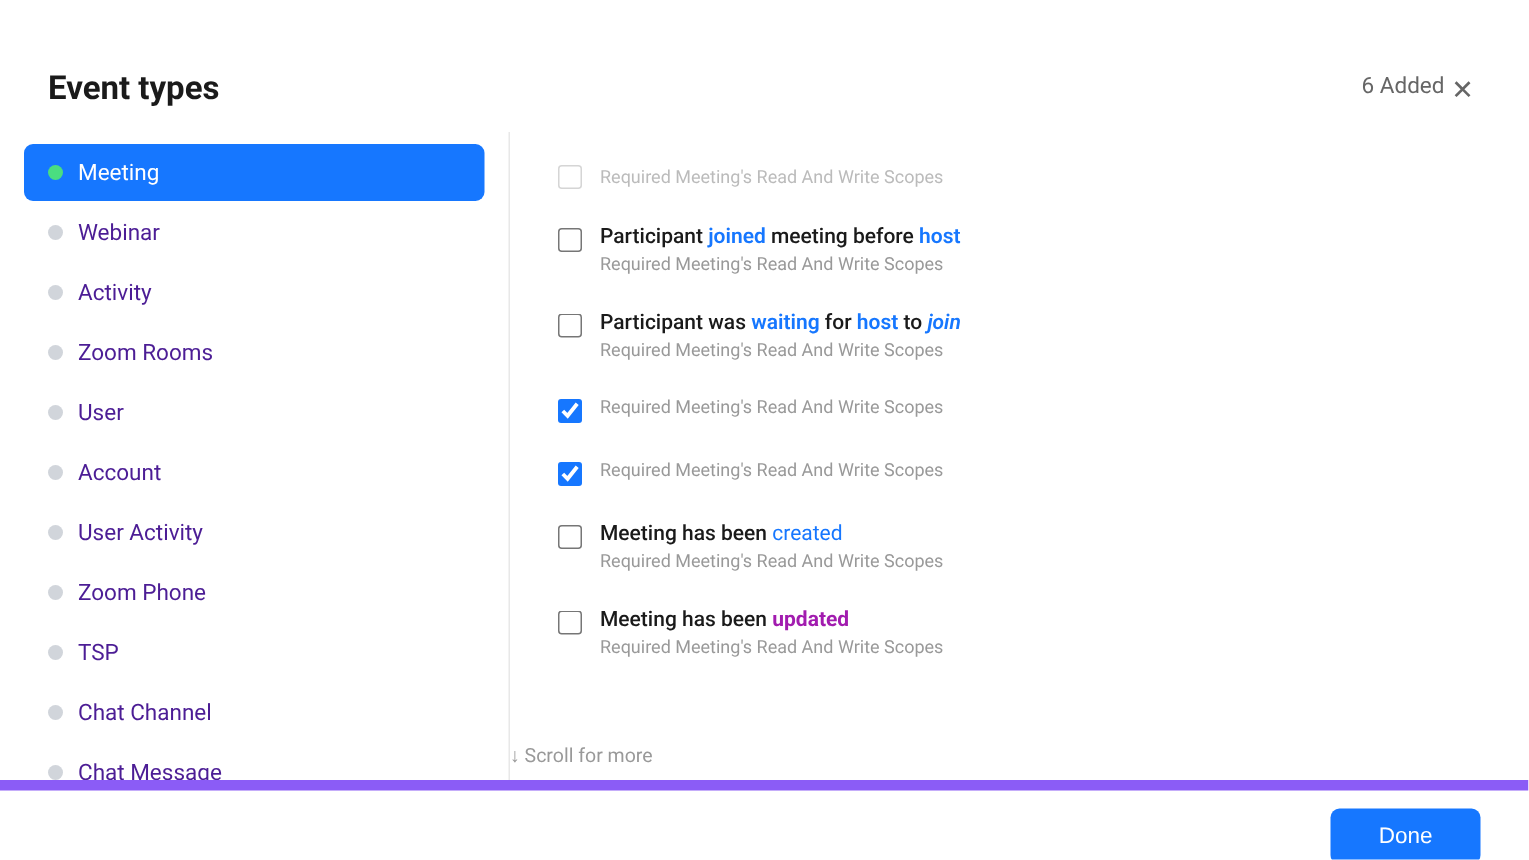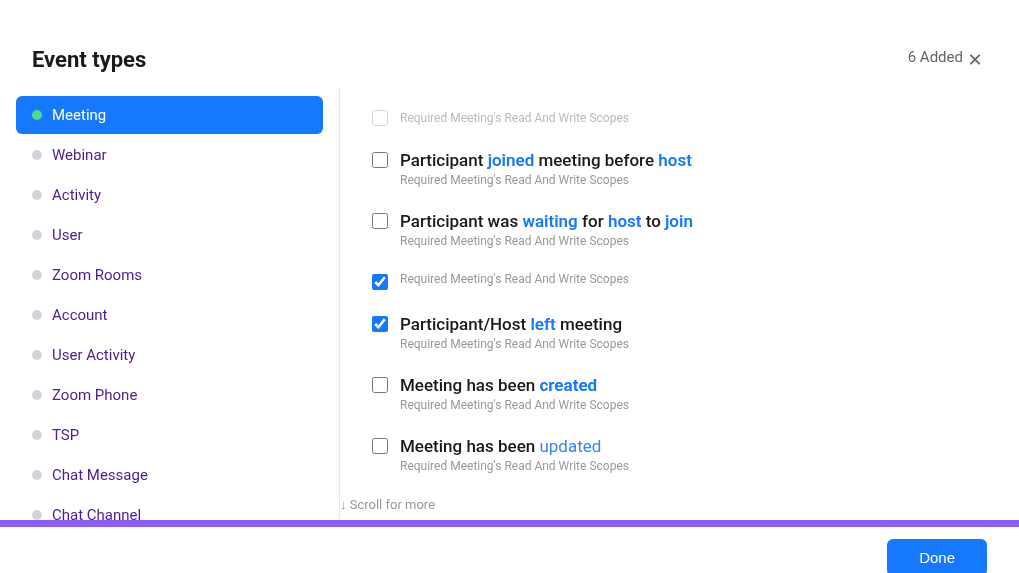--- a/index.html
+++ b/index.html
@@ -149,21 +149,21 @@
       flex-shrink: 0;
       cursor: pointer;
       accent-color: #1677ff;
     }
 
     .event-text {
       flex: 1;
     }
 
     .event-name {
-      font-size: 17px;
+      font-size: 14px;
       font-weight: 500;
       color: #1a1a1a;
       margin-bottom: 3px;
     }
 
     .event-scope {
       font-size: 12px;
       color: #999;
     }
 
@@ -228,49 +228,49 @@
         <div class="sidebar-item">
           <span class="sidebar-dot"></span>
           <span>Webinar</span>
         </div>
         <div class="sidebar-item">
           <span class="sidebar-dot"></span>
           <span>Activity</span>
         </div>
         <div class="sidebar-item">
           <span class="sidebar-dot"></span>
+          <span>Zoom Rooms</span>
+        </div>
+        <div class="sidebar-item">
+          <span class="sidebar-dot"></span>
           <span>User</span>
         </div>
         <div class="sidebar-item">
           <span class="sidebar-dot"></span>
-          <span>Zoom Rooms</span>
-        </div>
-        <div class="sidebar-item">
-          <span class="sidebar-dot"></span>
           <span>Account</span>
         </div>
         <div class="sidebar-item">
           <span class="sidebar-dot"></span>
           <span>User Activity</span>
         </div>
         <div class="sidebar-item">
           <span class="sidebar-dot"></span>
           <span>Zoom Phone</span>
         </div>
         <div class="sidebar-item">
           <span class="sidebar-dot"></span>
           <span>TSP</span>
         </div>
         <div class="sidebar-item">
           <span class="sidebar-dot"></span>
+          <span>Chat Channel</span>
+        </div>
+        <div class="sidebar-item">
+          <span class="sidebar-dot"></span>
           <span>Chat Message</span>
-        </div>
-        <div class="sidebar-item">
-          <span class="sidebar-dot"></span>
-          <span>Chat Channel</span>
         </div>
       </div>
 
     <div class="content">
       <div class="content-scroll">
 
       <div class="event-item">
             <input type="checkbox" class="event-checkbox" style="opacity: 0.3;">
             <div class="event-text">
               <div class="event-name-faded" style="color: rgb(187, 187, 187);"></div>
@@ -280,48 +280,47 @@
           <div class="event-item">
             <input type="checkbox" class="event-checkbox" style="">
             <div class="event-text">
               <div class="event-name">Participant <span style="color:#1677ff;font-weight:600;">joined</span> meeting before <span style="color:#1677ff;font-weight:600;">host</span></div>
               <div class="event-scope">Required Meeting's Read And Write Scopes</div>
             </div>
           </div>
           <div class="event-item">
             <input type="checkbox" class="event-checkbox" style="">
             <div class="event-text">
-              <div class="event-name">Participant was <span style="color:#1677ff;font-weight:600;">waiting</span> for <span style="color:#1677ff;font-weight:600;">host</span> to <span style="color:#1677ff;font-weight:600;">join</span></div>
+              <div class="event-name">Participant was <span style="color:#1677ff;font-weight:600;">waiting</span> for <span style="color:#1677ff;font-weight:600;">host</span> to <span style="color:#1677ff;font-weight:600;font-style:italic;">join</span></div>
               <div class="event-scope">Required Meeting's Read And Write Scopes</div>
             </div>
           </div>
           <div class="event-item">
             <input type="checkbox" class="event-checkbox" checked="" style="">
             <div class="event-text">
               <div class="event-scope">Required Meeting's Read And Write Scopes</div>
             </div>
           </div>
           <div class="event-item">
             <input type="checkbox" class="event-checkbox" checked="" style="">
             <div class="event-text">
-              <div class="event-name">Participant/Host <span style="color:#1677ff;font-weight:600;">left</span> meeting</div>
               <div class="event-scope">Required Meeting's Read And Write Scopes</div>
             </div>
           </div>
           <div class="event-item">
             <input type="checkbox" class="event-checkbox" style="">
             <div class="event-text">
-              <div class="event-name">Meeting has been <span style="color:#1677ff;font-weight:700;">created</span></div>
+              <div class="event-name">Meeting has been <span style="color:#1677ff;font-weight:400;">created</span></div>
               <div class="event-scope">Required Meeting's Read And Write Scopes</div>
             </div>
           </div>
           <div class="event-item">
             <input type="checkbox" class="event-checkbox" style="">
             <div class="event-text">
-              <div class="event-name">Meeting has been <span style="color:#3b82f6;font-weight:400;">updated</span></div>
+              <div class="event-name">Meeting has been <span style="color:#a21caf;font-weight:700;">updated</span></div>
               <div class="event-scope">Required Meeting's Read And Write Scopes</div>
             </div>
           </div>
         </div>
       <div class="scroll-hint">↓ Scroll for more</div>
     </div>
 
   </div>
 
   <div class="modal-footer">

